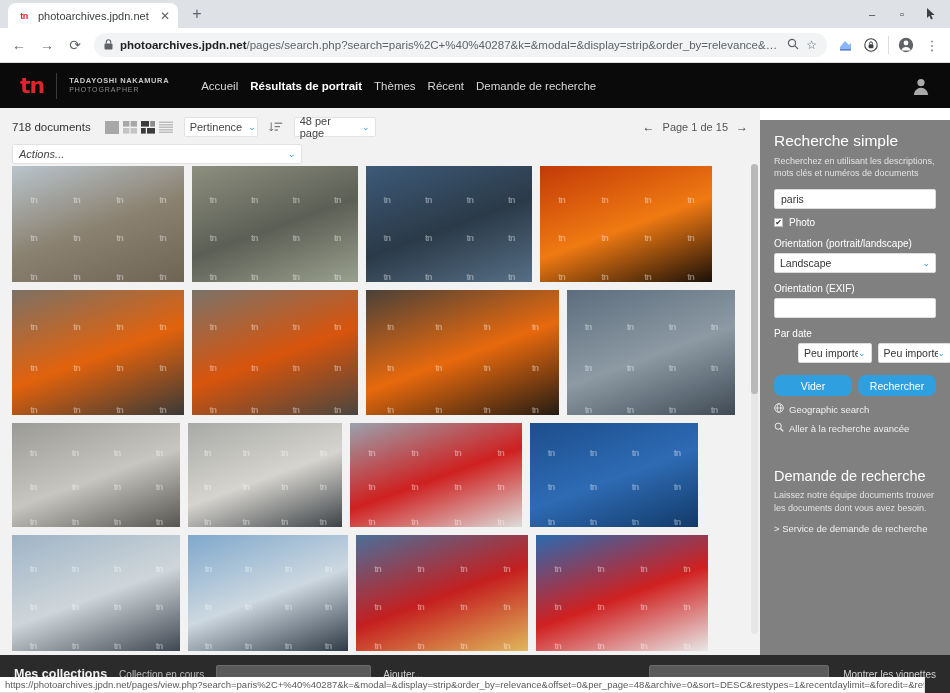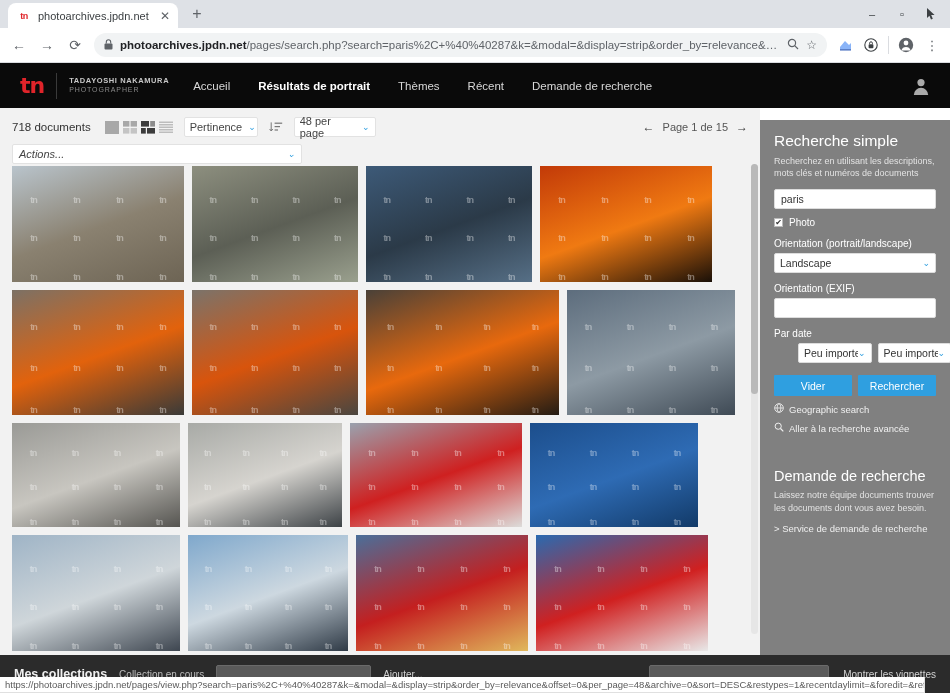--- a/index.html
+++ b/index.html
@@ -84,21 +84,21 @@
     padding: 0 20px; position: relative;
   }
   .logo-mark {
     font-size: 22px; font-weight: 700; color:#e0242a; letter-spacing:-1px;
     font-family: "DejaVu Sans", sans-serif; line-height:1;
   }
   .logo-divider { width:1px; height:26px; background:#3a3a3a; margin: 0 12px; }
   .logo-text { line-height: 1.15; }
   .logo-text .l1 { font-size:7.5px; color:#c8c8c8; letter-spacing:0.6px; font-weight:700;}
   .logo-text .l2 { font-size:7px; color:#8a8a8a; letter-spacing:0.9px; }
-  .mainnav { display:flex; align-items:center; gap:28px; margin-left: 24px; }
+  .mainnav { display:flex; align-items:center; gap:12px; margin-left: 32px; }
   .mainnav a { font-size:11.5px; color:#d8d8d8; text-decoration:none; cursor:pointer; white-space:nowrap;}
   .mainnav a.active { color:#fff; font-weight:700; }
   .user-avatar {
     position:absolute; right:18px; top:50%; transform:translateY(-50%);
     width:22px; height:22px; cursor:pointer;
   }
 
   .body-area { position:relative; height: 585px; }
 
   
@@ -181,21 +181,21 @@
   }
   .sb-gap { height:10px; }
   .date-row { display:flex; gap:6px;padding-left:24px; }
   .date-row .sb-select { width:77px; }
   .date-row .sb-select span:first-child {
     overflow:hidden; white-space:nowrap; max-width:54px;
   }
   .btn-row { display:flex; gap:6px; margin-top:12px; }
   .sb-btn {
     flex:1; height:21px; background:#2f9fe0; color:#fff; border:none;
-    font-size:10.5px; cursor:pointer; border-radius:1px;
+    font-size:10.5px; cursor:pointer; border-radius:8px;
     font-family:"Liberation Sans", sans-serif;
   }
   .sb-link {
     display:flex; align-items:center; gap:5px; font-size:9.5px;
     color:#efefef; margin-top:7px; cursor:pointer;
   }
   .sb-h2 { font-size:14.5px; color:#fff; margin: 34px 0 5px 0; font-weight:400;}
   .sb-p { font-size:9px; color:#e2e2e2; line-height:1.4; }
   .sb-more { font-size:9.5px; color:#efefef; margin-top:8px; line-height:1.4; cursor:pointer;}
 

